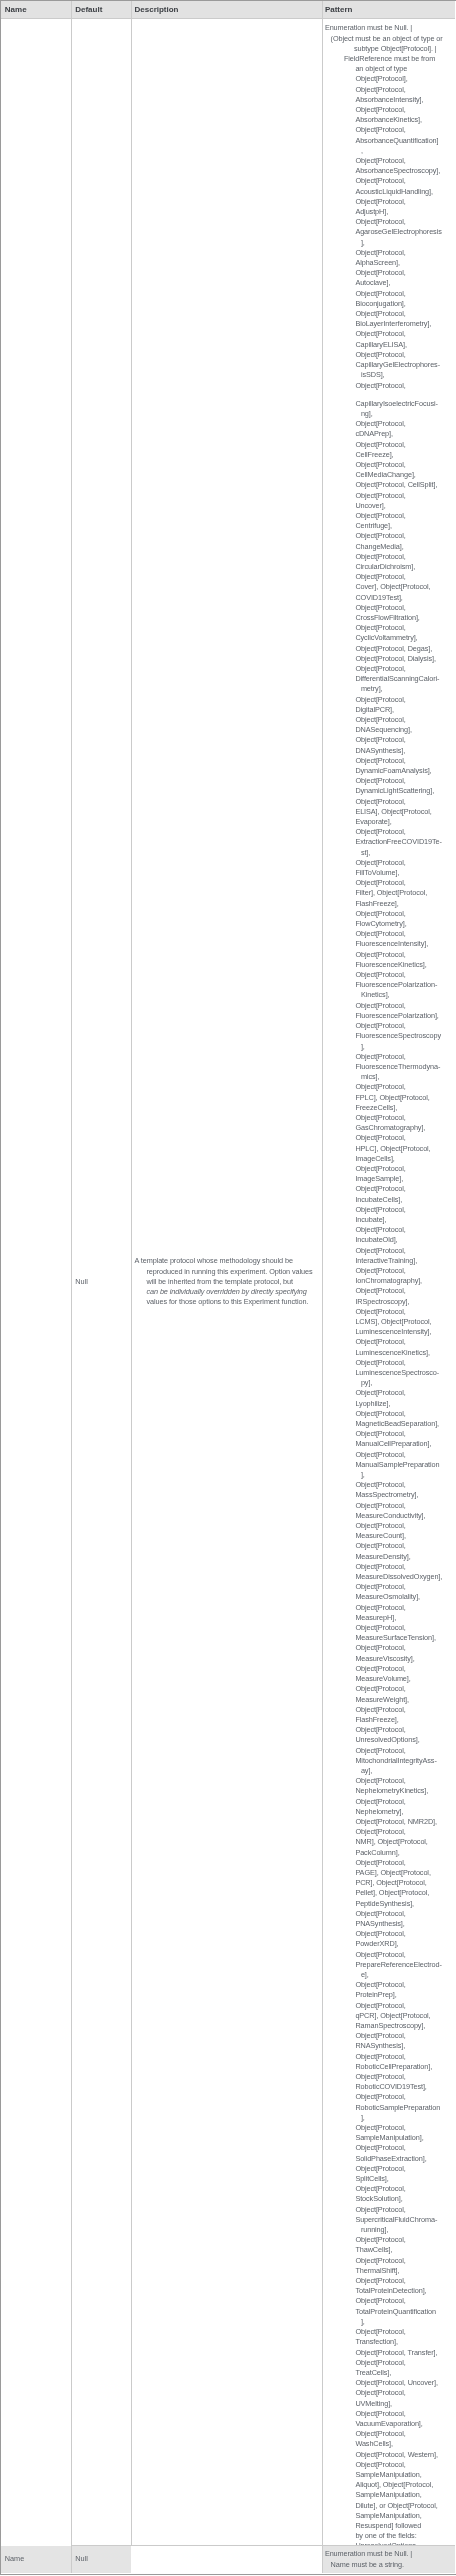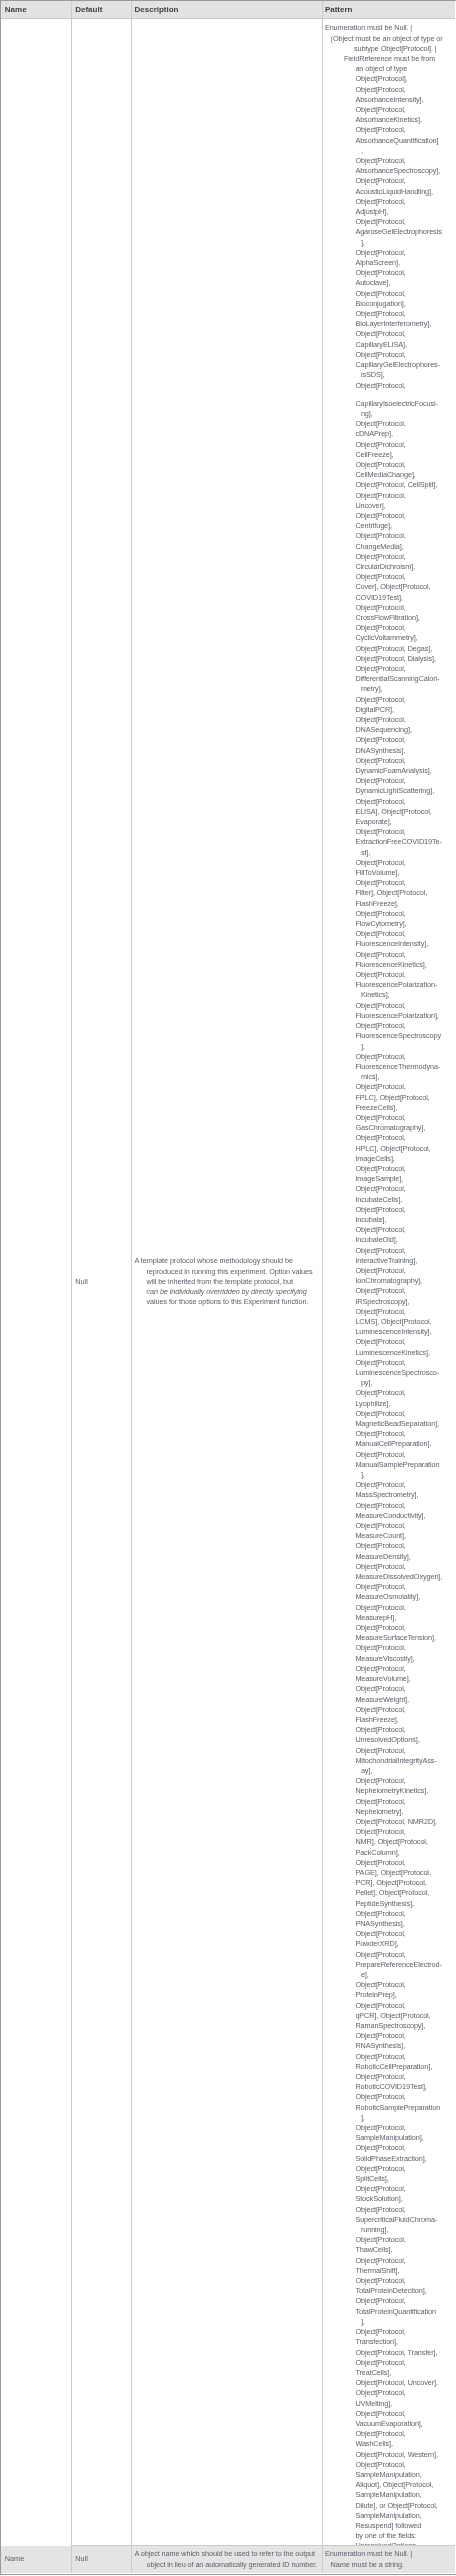--- a/index.html
+++ b/index.html
@@ -310,25 +310,19 @@
       <div class="tline" style="padding-left: 30.5px;">UnresolvedOptions</div>
       <div class="tline" style="padding-left: 30.5px;">or ResolvedOptions.)</div>
     </div>
 
   <div class="cell r3 c1 vcenter">
     <span class="plain">Name</span>
   </div>
   <div class="cell r3 c2 vcenter">
     <span class="plain">Null</span>
   </div>
-  <div class="cell r3 c3 vcenter">
-    <div>
-        <div class="tline" style="padding-left: 0px;">A object name which should be used to refer to the output</div>
-        <div class="tline" style="padding-left: 12px;">object in lieu of an automatically generated ID number.</div>
-      </div>
-  </div>
   <div class="cell r3 c4 vcenter">
       <div class="tline" style="padding-left: 0px;">Enumeration must be Null. |</div>
       <div class="tline" style="padding-left: 5.7px;">Name must be a string.</div>
     </div>
 
 </div>
 
 
 </body></html>

